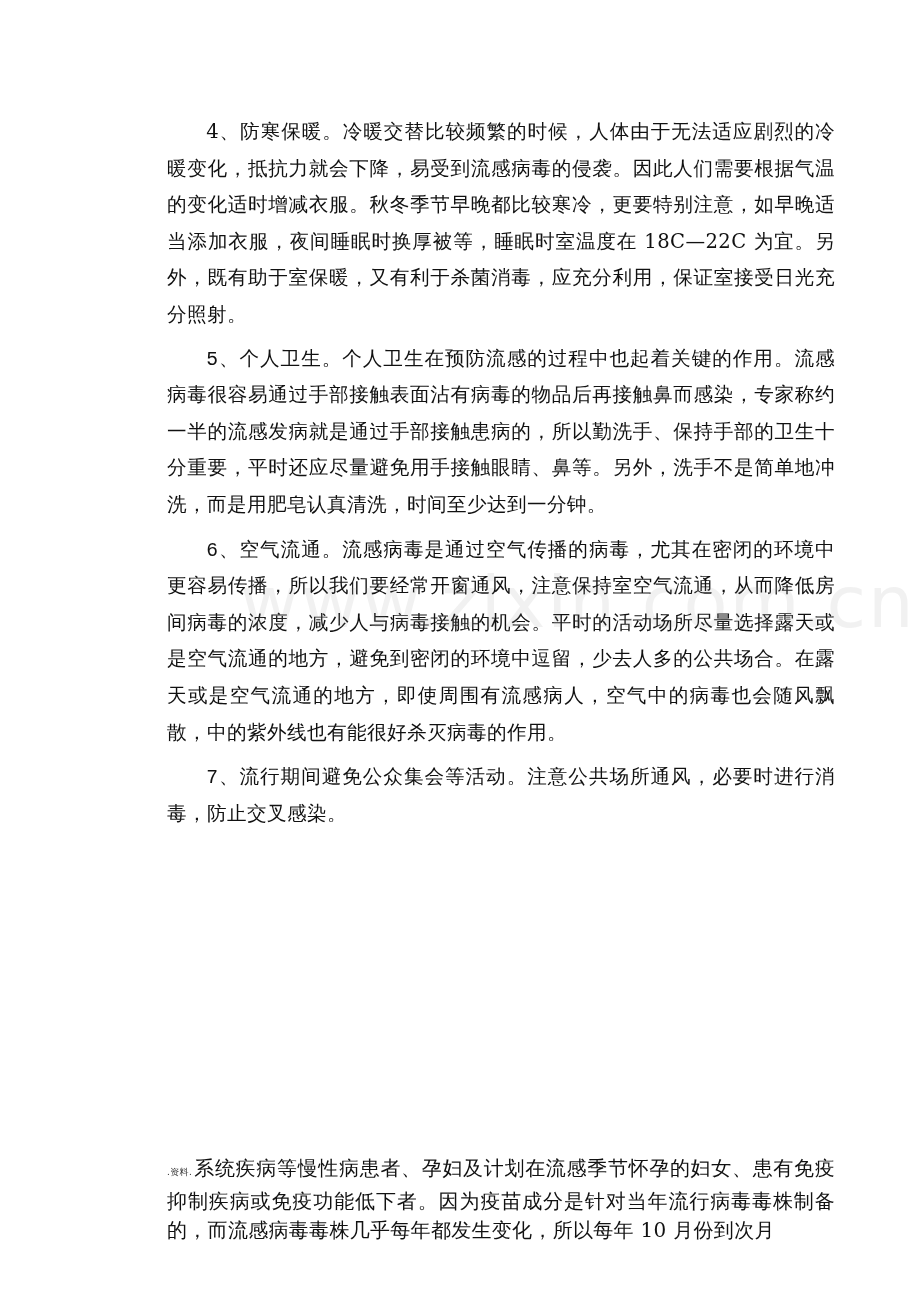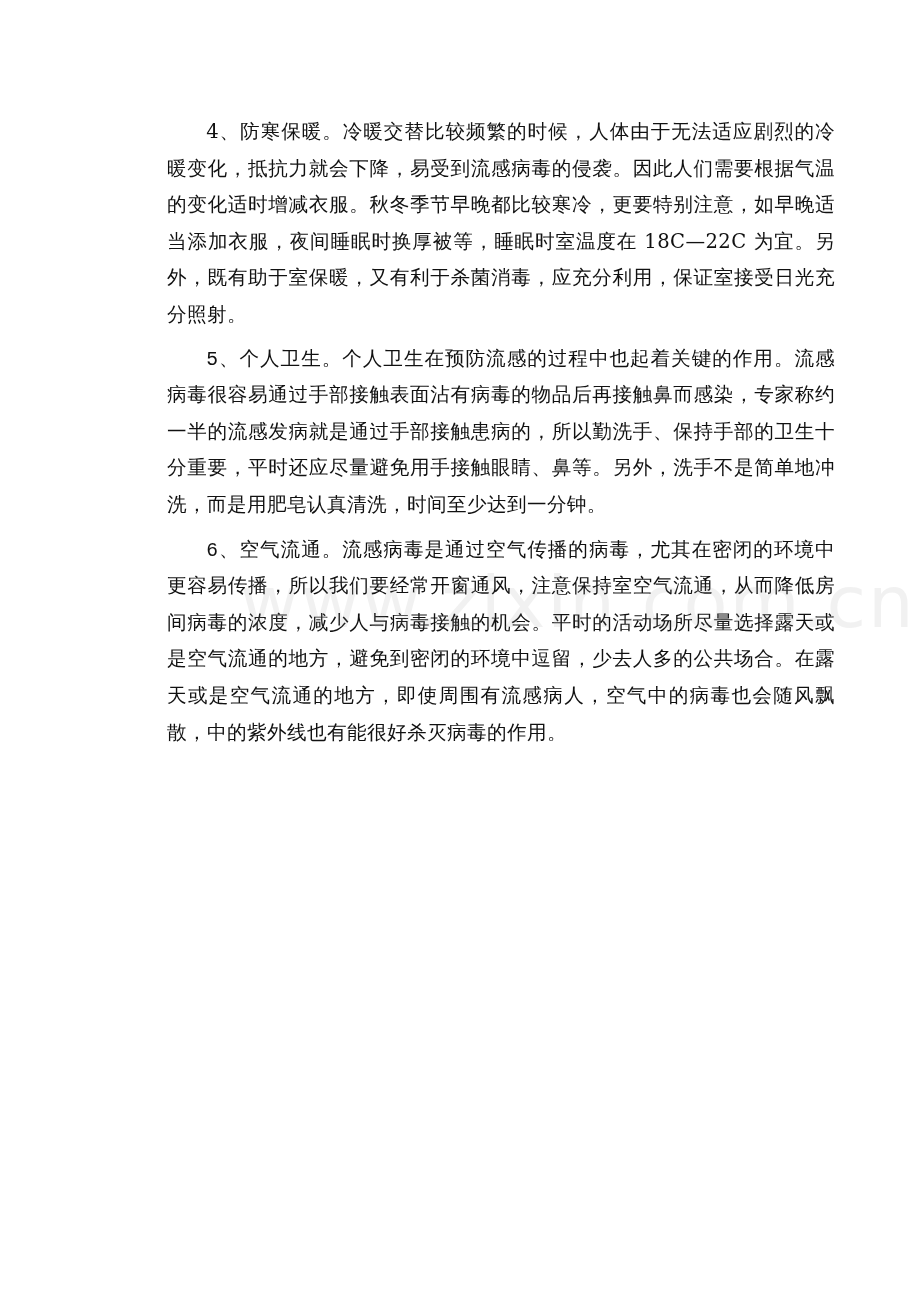--- a/index.html
+++ b/index.html
@@ -78,18 +78,22 @@
   </style>
 </head>
 <body>
 
 <div class="page">
 
   <div class="body-text">
     <p class="para">4、防寒保暖。冷暖交替比较频繁的时候，人体由于无法适应剧烈的冷暖变化，抵抗力就会下降，易受到流感病毒的侵袭。因此人们需要根据气温的变化适时增减衣服。秋冬季节早晚都比较寒冷，更要特别注意，如早晚适当添加衣服，夜间睡眠时换厚被等，睡眠时室温度在 18C—22C 为宜。另外，既有助于室保暖，又有利于杀菌消毒，应充分利用，保证室接受日光充分照射。</p>
     <p class="para">5、个人卫生。个人卫生在预防流感的过程中也起着关键的作用。流感病毒很容易通过手部接触表面沾有病毒的物品后再接触鼻而感染，专家称约一半的流感发病就是通过手部接触患病的，所以勤洗手、保持手部的卫生十分重要，平时还应尽量避免用手接触眼睛、鼻等。另外，洗手不是简单地冲洗，而是用肥皂认真清洗，时间至少达到一分钟。</p>
     <p class="para">6、空气流通。流感病毒是通过空气传播的病毒，尤其在密闭的环境中更容易传播，所以我们要经常开窗通风，注意保持室空气流通，从而降低房间病毒的浓度，减少人与病毒接触的机会。平时的活动场所尽量选择露天或是空气流通的地方，避免到密闭的环境中逗留，少去人多的公共场合。在露天或是空气流通的地方，即使周围有流感病人，空气中的病毒也会随风飘散，中的紫外线也有能很好杀灭病毒的作用。</p>
+    <p class="para">7、流行期间避免公众集会等活动。注意公共场所通风，必要时进行消毒，防止交叉感染。</p>
   </div>
 
+  <div class="tail-text">
+    <p class="tail-para"><span class="marker">.资料.</span><span>系统疾病等慢性病患者、孕妇及计划在流感季节怀孕的妇女、患有免疫抑制疾病或免疫功能低下者。因为疫苗成分是针对当年流行病毒毒株制备的，而流感病毒毒株几乎每年都发生变化，所以每年 10 月份到次月</span></p>
+  </div>
 
   <div class="watermark">www.zixin.com.cn</div>
 
 </div>
 
 </body></html>

